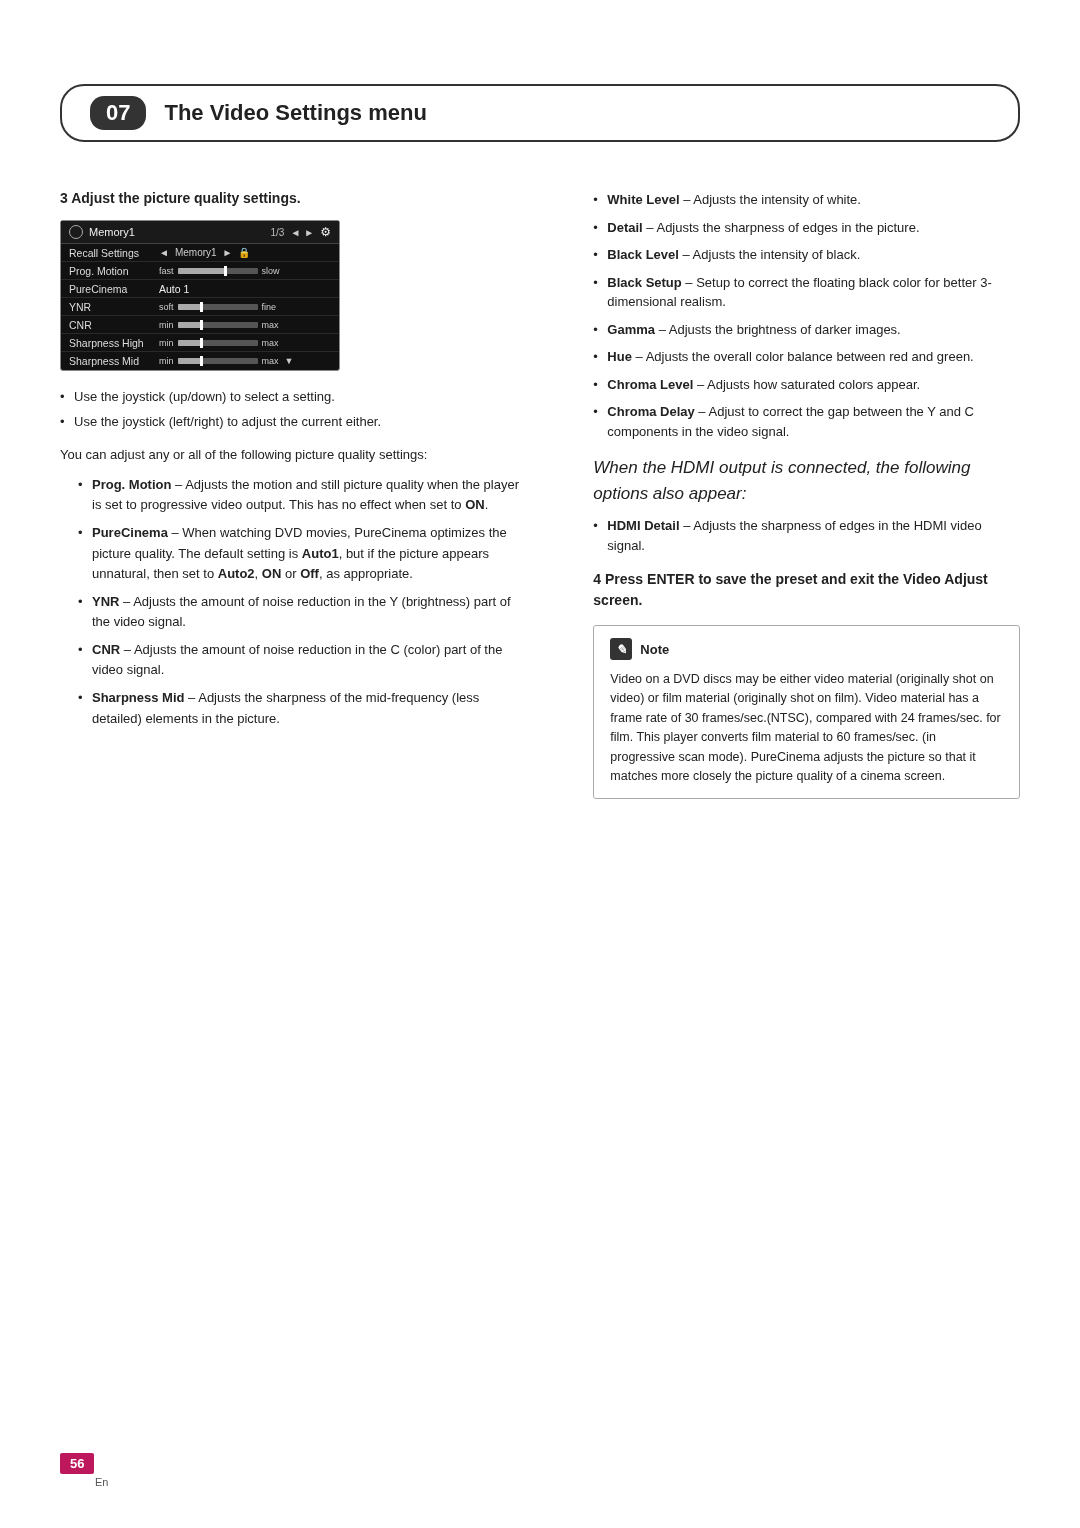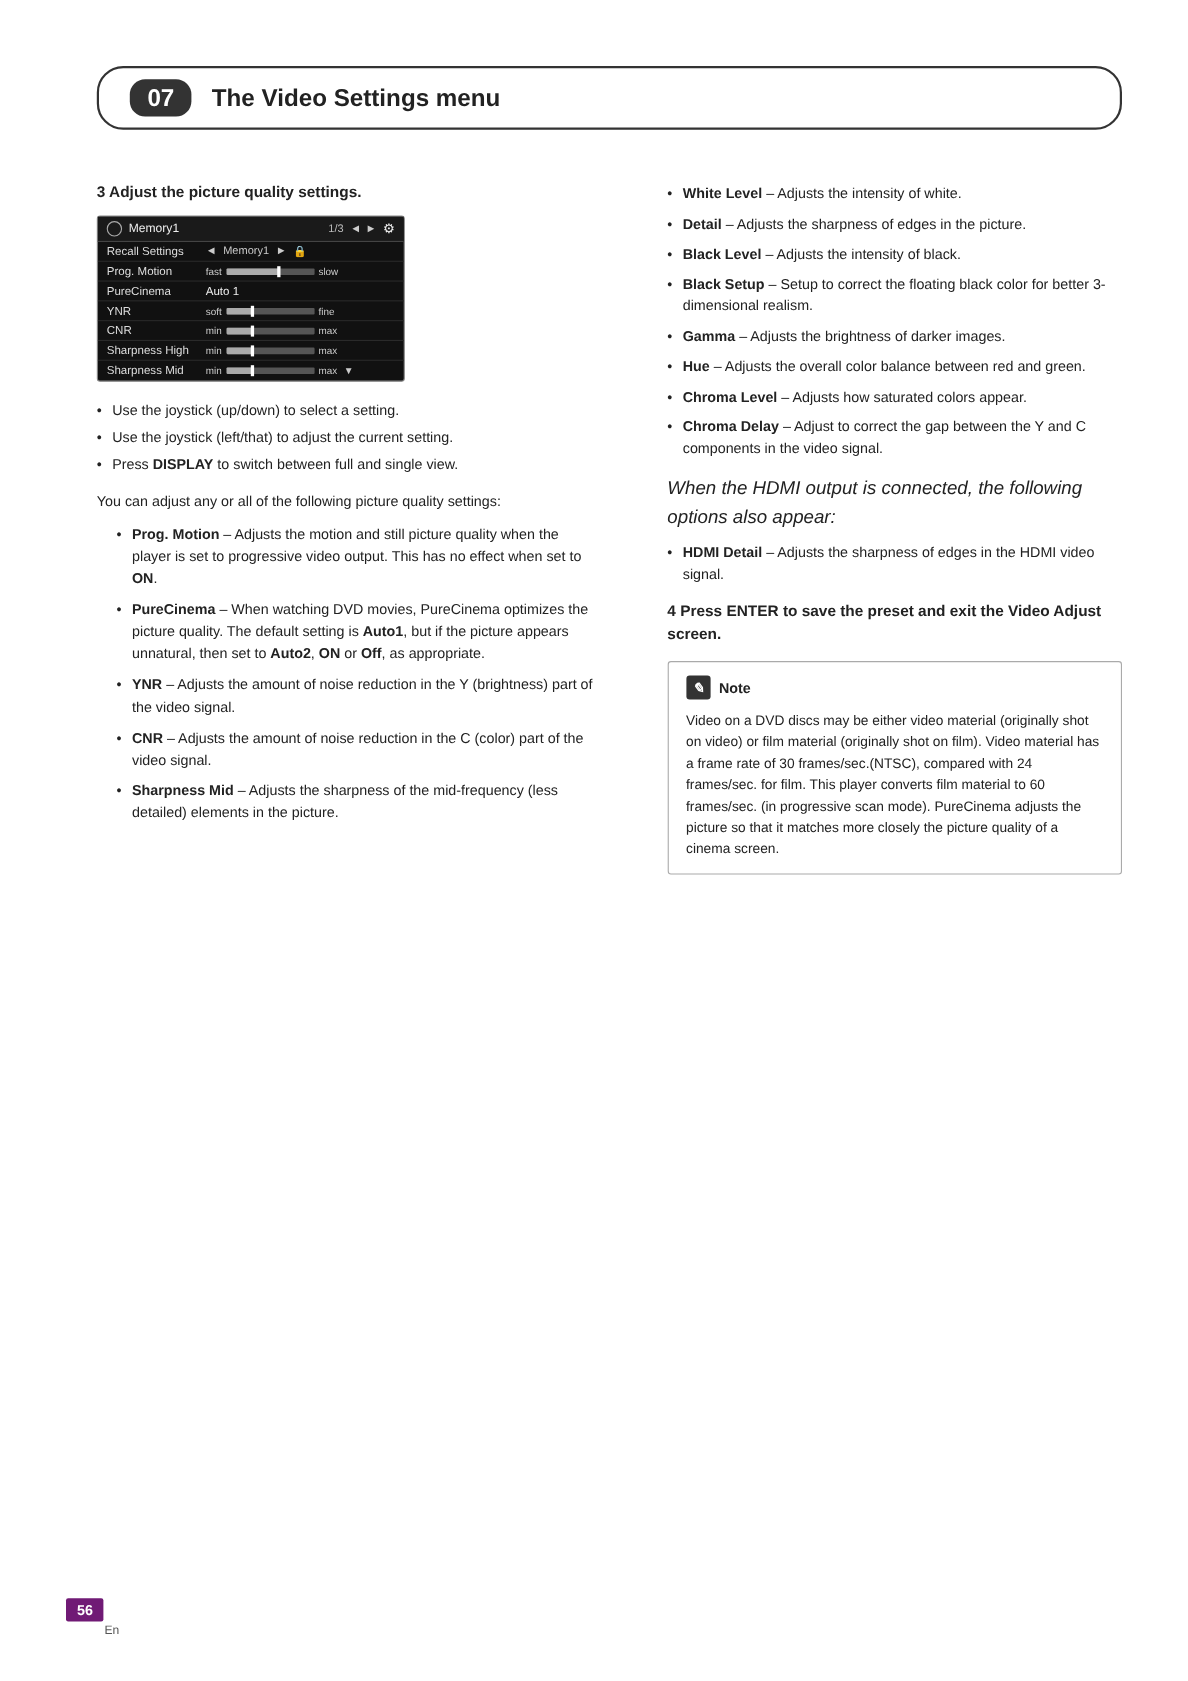--- a/index.html
+++ b/index.html
@@ -7,21 +7,22 @@
       background: #fff;
       font-family: Arial, Helvetica, sans-serif;
       font-size: 13px;
       color: #222;
       width: 1080px;
       min-height: 1528px;
       position: relative;
     }
 
     .page-container {
-      padding: 60px 60px 40px 88px;
+      padding: 60px 60px 40px 60px;
+      margin-top: 24px;
     }
 
     
     .chapter-header {
       display: flex;
       align-items: center;
       border: 2px solid #333;
       border-radius: 24px;
       padding: 10px 28px;
       margin-bottom: 48px;
@@ -277,21 +278,21 @@
     
     .page-footer {
       position: absolute;
       bottom: 40px;
       left: 60px;
       display: flex;
       flex-direction: column;
       align-items: flex-start;
     }
     .page-num-box {
-      background: #701a75;
+      background: #be185d;
       color: #fff;
       font-weight: bold;
       font-size: 13px;
       padding: 3px 10px;
       border-radius: 2px;
       margin-bottom: 2px;
     }
     .page-lang {
       font-size: 11px;
       color: #555;
@@ -408,22 +409,21 @@
               <span class="bar-marker" style="left:28%;"></span>
             </span>
             <span style="font-size:9px;margin-left:2px;">max</span>
             <span style="margin-left:4px;font-size:9px;">▼</span>
           </div>
         </div>
       </div>
 
       <ul class="bullet-list">
         <li>Use the joystick (up/down) to select a setting.</li>
-        <li>Use the joystick (left/that) to adjust the current setting.</li>
-        <li>Press <b>DISPLAY</b> to switch between full and single view.</li>
+        <li>Use the joystick (left/right) to adjust the current either.</li>
       </ul>
 
       <p class="body-text">You can adjust any or all of the following picture quality settings:</p>
 
       <ul class="indent-bullet-list">
         <li><b>Prog. Motion</b> – Adjusts the motion and still picture quality when the player is set to progressive video output. This has no effect when set to <b>ON</b>.</li>
         <li><b>PureCinema</b> – When watching DVD movies, PureCinema optimizes the picture quality. The default setting is <b>Auto1</b>, but if the picture appears unnatural, then set to <b>Auto2</b>, <b>ON</b> or <b>Off</b>, as appropriate.</li>
         <li><b>YNR</b> – Adjusts the amount of noise reduction in the Y (brightness) part of the video signal.</li>
         <li><b>CNR</b> – Adjusts the amount of noise reduction in the C (color) part of the video signal.</li>
         <li><b>Sharpness Mid</b> – Adjusts the sharpness of the mid-frequency (less detailed) elements in the picture.</li>

